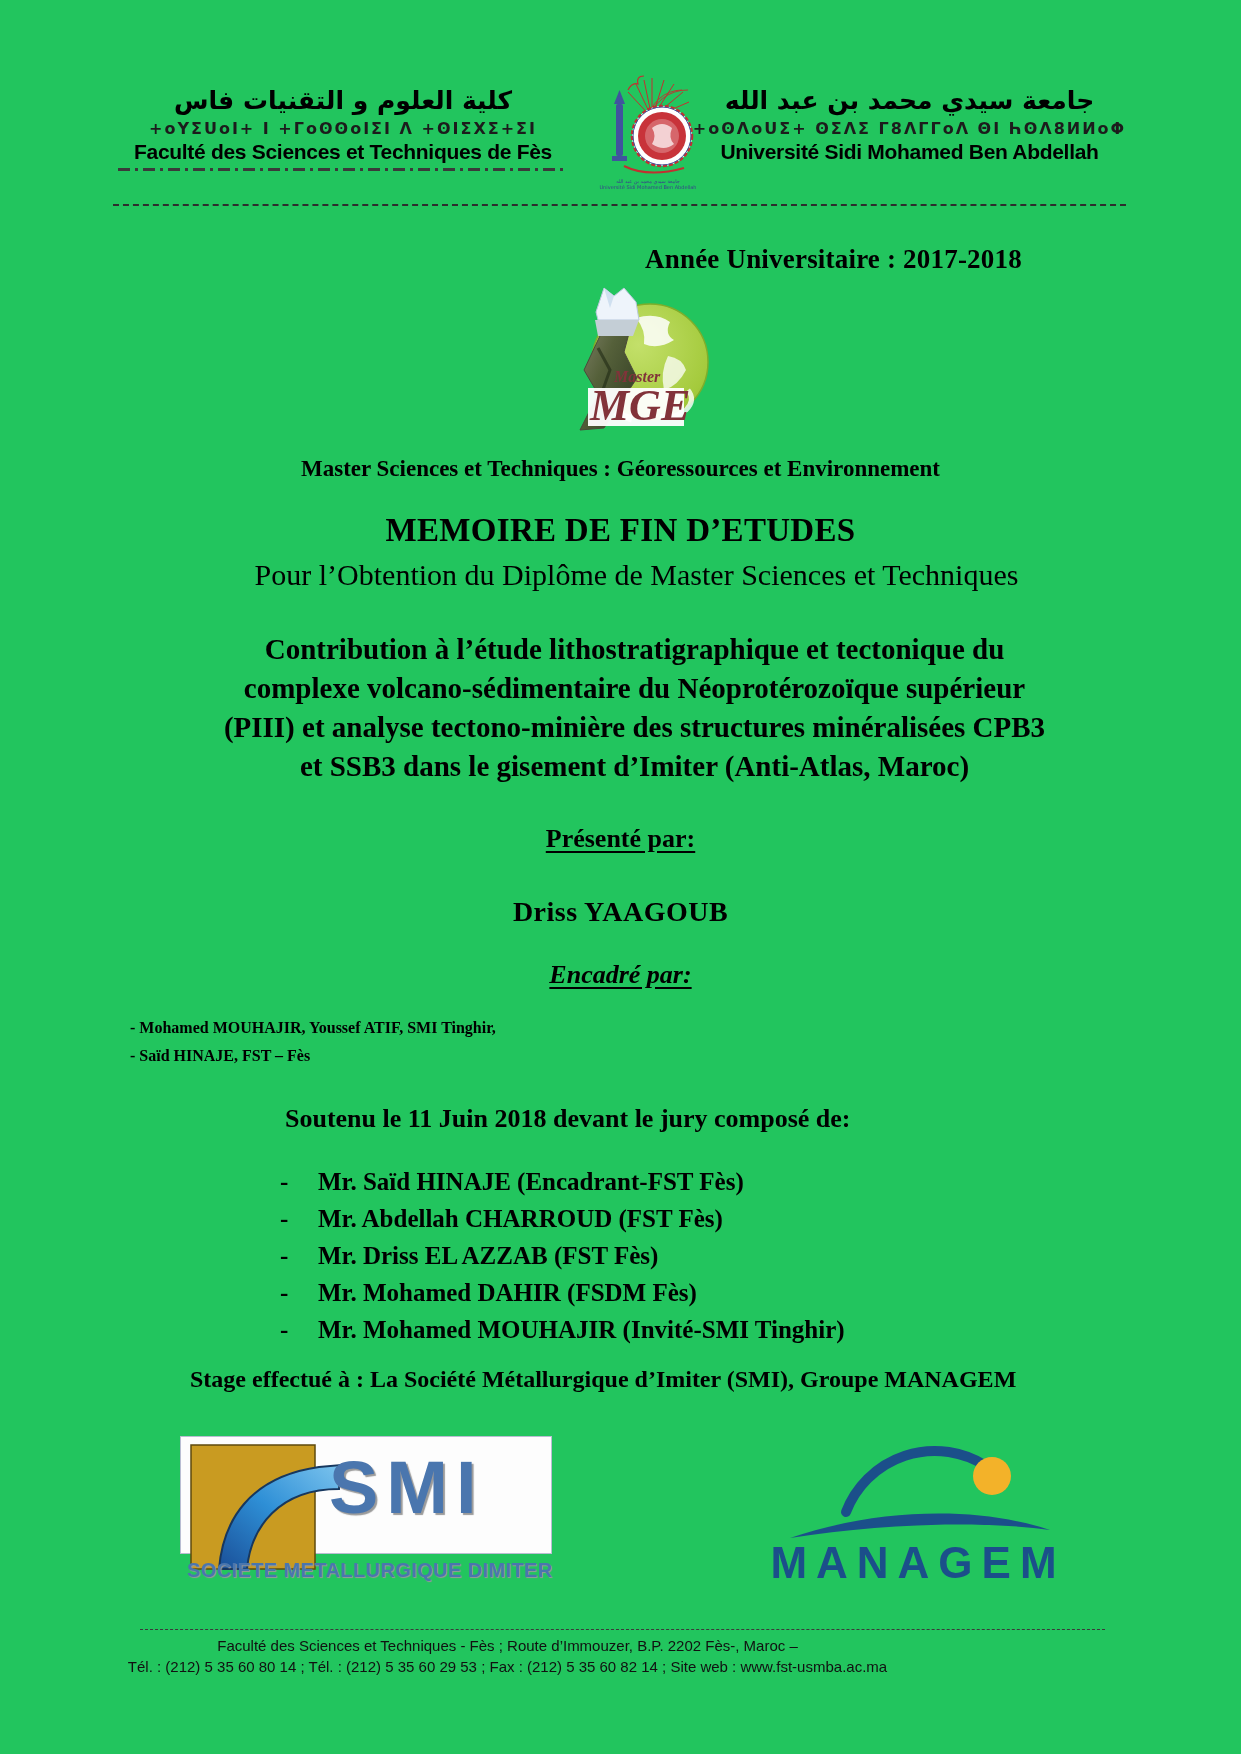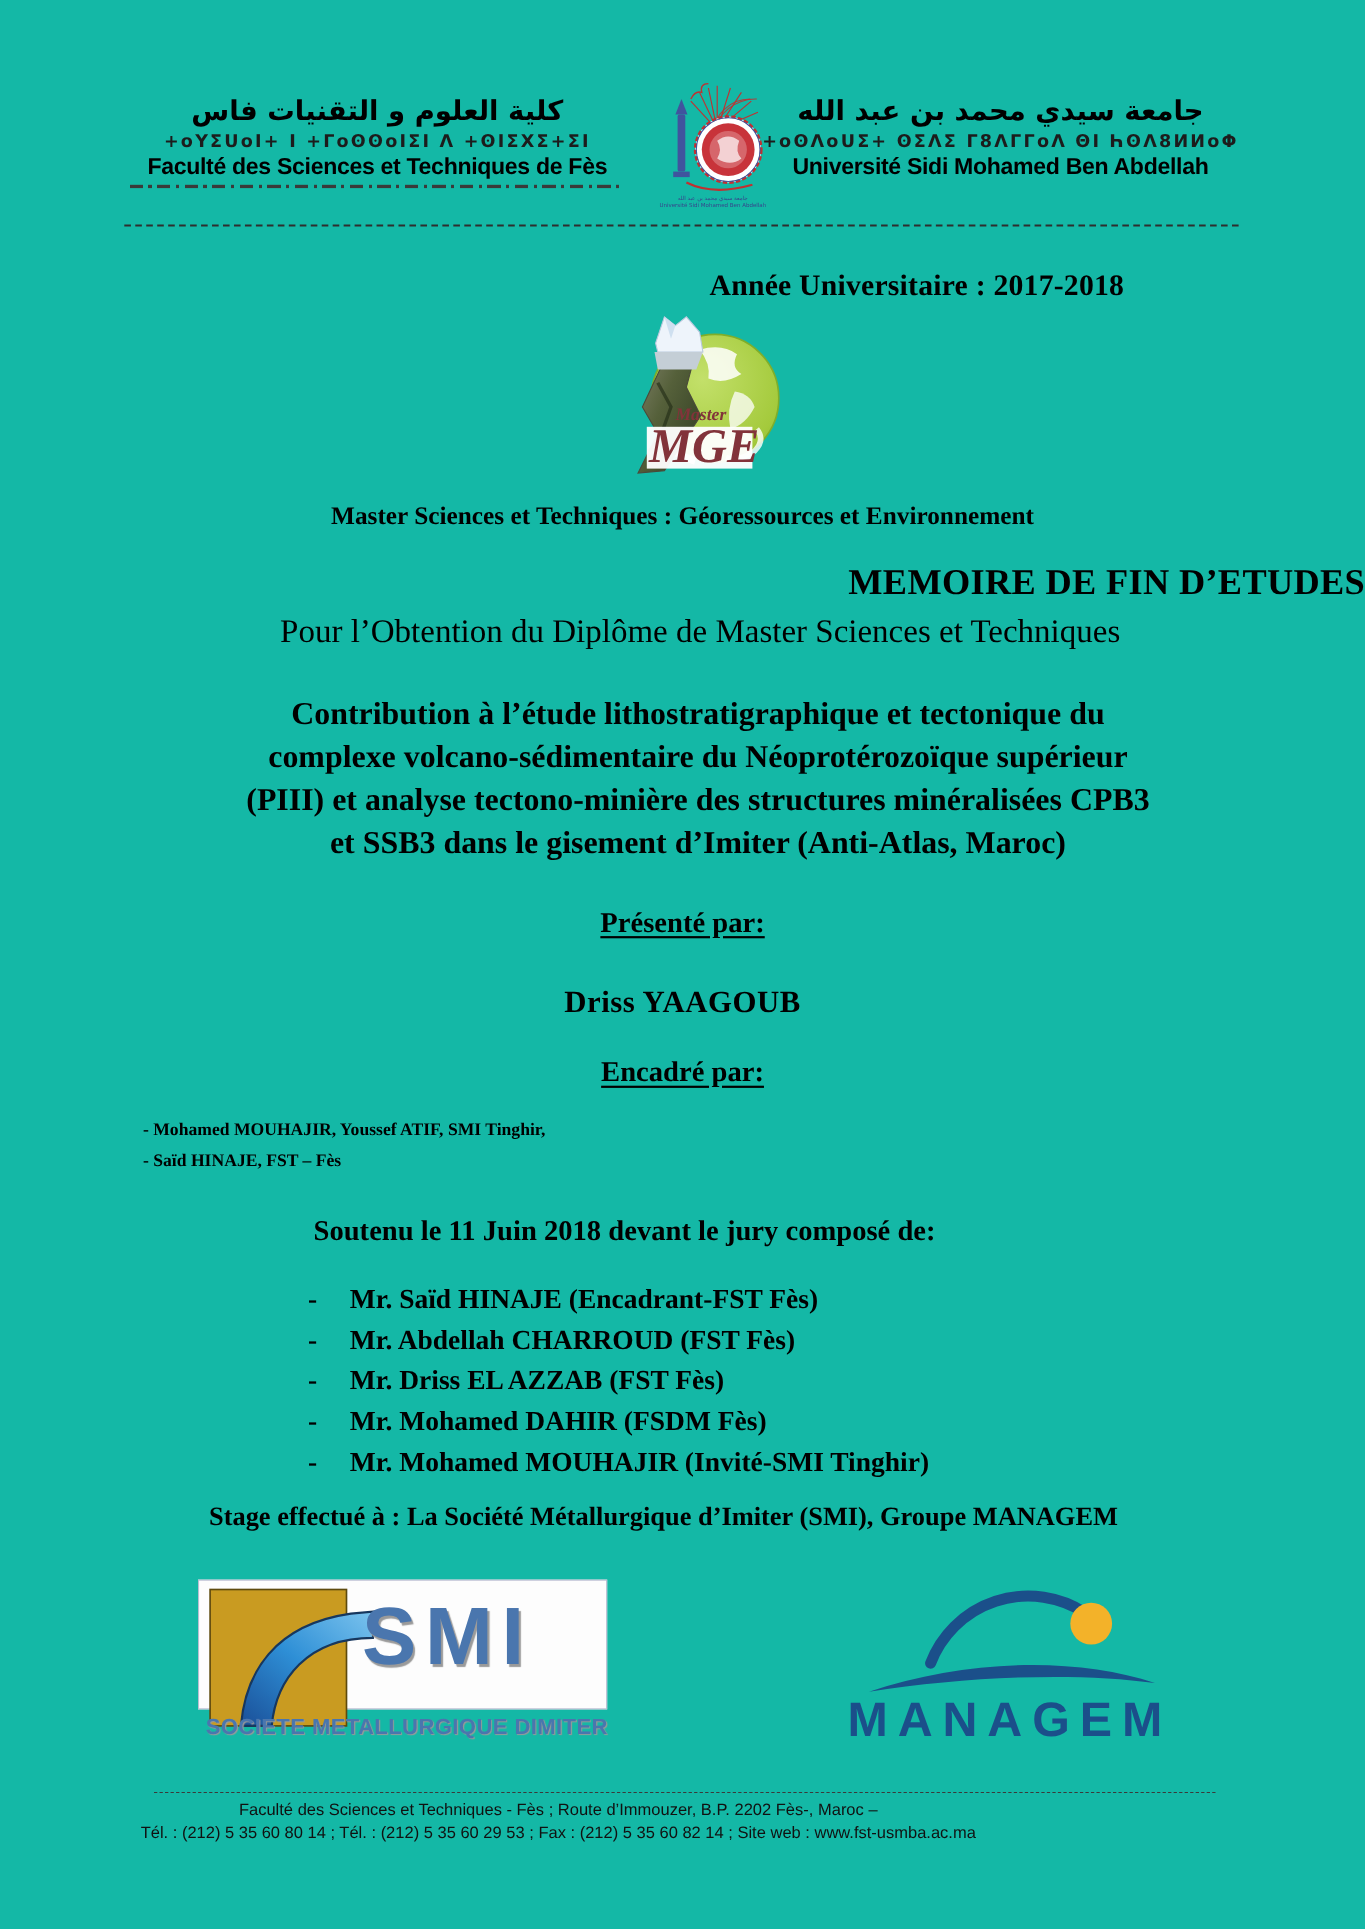--- a/index.html
+++ b/index.html
@@ -1,17 +1,17 @@
 <!DOCTYPE html>
 <html><head>
 <meta charset="utf-8">
 <style>
   * { margin:0; padding:0; box-sizing:border-box; }
   body { background:#ffffff; width:1241px; height:1754px; font-family:"Liberation Serif", serif; color:#000; }
-  .page { position:relative; width:1241px; height:1754px; background:#14b8a6; overflow:hidden; }
+  .page { position:relative; width:1241px; height:1754px; background:#22c55e; overflow:hidden; }
 
   
   .hdr-block { position:absolute; text-align:center; }
   .hdr-left  { left:118px; top:86px; width:450px; }
   .hdr-right { left:682px; top:86px; width:455px; }
   .hdr-arabic { font-family:"DejaVu Sans", sans-serif; font-weight:bold; font-size:25px; line-height:30px; direction:rtl; }
   .hdr-tifinagh { font-family:"DejaVu Sans", sans-serif; font-weight:bold; font-size:16px; letter-spacing:2px; line-height:20px; margin-top:3px; color:#1c1c1c; }
   .hdr-french { font-family:"Liberation Sans", sans-serif; font-weight:bold; font-size:21px; line-height:24px; margin-top:1px; letter-spacing:-0.3px; }
   .dashdot { height:3px; margin-top:4px;
     background:repeating-linear-gradient(90deg,#3a3a3a 0 12px, transparent 12px 17px, #3a3a3a 17px 20px, transparent 20px 25px); }
@@ -23,26 +23,26 @@
   .sep-top { position:absolute; left:113px; top:204px; width:1013px; border-top:2.5px dashed #2e2e2e; }
 
   .annee { position:absolute; left:645px; top:244px; font-size:27px; font-weight:bold; letter-spacing:0.2px; }
 
   
   .mge { position:absolute; left:540px; top:278px; width:172px; height:160px; }
 
   
   .center-line { position:absolute; left:0; width:1241px; text-align:center; }
   .program   { top:456px; font-size:23px; font-weight:bold; }
-  .memoire   { top:512px; font-size:33px; font-weight:bold; letter-spacing:0.3px;text-align:right; }
+  .memoire   { top:512px; font-size:33px; font-weight:bold; letter-spacing:0.3px; }
   .obtention { top:558px; font-size:30px;padding-left:32px; }
   .thesis    { top:630px; font-size:29px; font-weight:bold; line-height:39px;padding-left:28px; }
   .presente  { top:824px; font-size:26px; font-weight:bold; text-decoration:underline; text-underline-offset:4px; }
   .author    { top:896px; font-size:28px; font-weight:bold; letter-spacing:0.5px; }
-  .encadre   { top:960px; font-size:26px; font-weight:bold; text-decoration:underline; text-underline-offset:4px; }
+  .encadre   { top:960px; font-size:26px; font-weight:bold; text-decoration:underline; text-underline-offset:4px;font-style:italic; }
 
   .supervisors { position:absolute; left:130px; top:1014px; font-size:16px; font-weight:bold; line-height:28px; }
 
   .soutenu { position:absolute; left:285px; top:1104px; font-size:26px; font-weight:bold; }
 
   .jury { position:absolute; left:280px; top:1168px; list-style:none; }
   .jury li { display:flex; font-size:25px; font-weight:bold; height:37px; }
   .jury .dash { width:38px; font-weight:bold; }
 
   .stage { position:absolute; left:150px; top:1366px; font-size:24px; font-weight:bold;margin-left:40px; }

